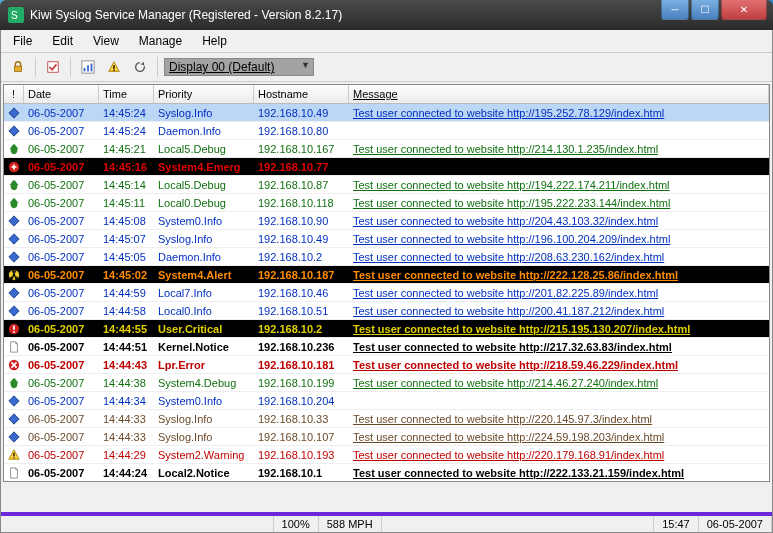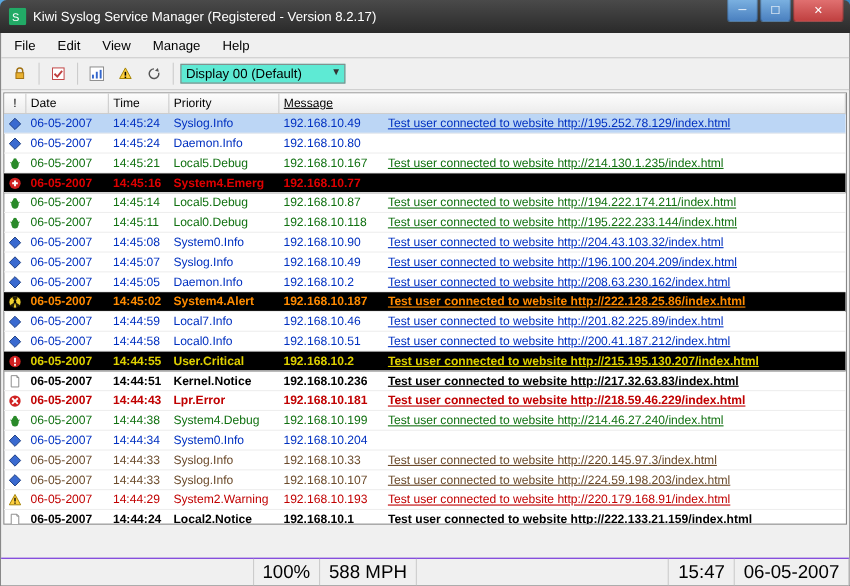--- a/index.html
+++ b/index.html
@@ -16,21 +16,21 @@
 .winbtn.close { background: linear-gradient(#e07070, #c04040); width: 46px; }
 
 .chrome { background: #f0f0f0; border: 1px solid #888; border-top: none; flex: 1; display: flex; flex-direction: column; min-height: 0; }
 
 .menubar { display: flex; gap: 4px; padding: 2px 4px; font-size: 12px; border-bottom: 1px solid #ccc; }
 .menubar span { padding: 2px 8px; cursor: default; }
 
 .toolbar { display: flex; align-items: center; gap: 4px; padding: 3px 6px; border-bottom: 1px solid #ccc; }
 .tbtn { width: 22px; height: 22px; display: flex; align-items: center; justify-content: center; border: 1px solid transparent; }
 .tsep { width: 1px; height: 20px; background: #ccc; margin: 0 2px; }
-.display-select { font-size: 12px; padding: 1px 18px 1px 4px; border: 1px solid #888; background: #5eead4; position: relative; min-width: 150px; }
+.display-select { font-size: 12px; padding: 1px 18px 1px 4px; border: 1px solid #888; background: #a3a3a3; position: relative; min-width: 150px; text-decoration: underline; }
 .display-select::after { content: "▼"; position: absolute; right: 3px; font-size: 9px; color: #333; }
 
 .grid-wrap { flex: 1; display: flex; flex-direction: column; background: #fff; border: 1px solid #888; margin: 2px; min-height: 0; }
 .grid-head { display: flex; background: linear-gradient(#fdfdfd, #ececec); border-bottom: 1px solid #bbb; font-size: 11px; font-weight: 400; }
 .grid-head .hc { padding: 3px 4px; border-right: 1px solid #ccc; overflow: hidden; white-space: nowrap; }
 .grid-body { flex: 1; overflow-y: scroll; overflow-x: hidden; }
 .grid-body::-webkit-scrollbar { width: 17px; }
 .grid-body::-webkit-scrollbar-track { background: #f0f0f0; border-left: 1px solid #ccc; }
 .grid-body::-webkit-scrollbar-thumb { background: linear-gradient(90deg, #dce6f2, #b8cde8); border: 1px solid #8aa8c8; border-radius: 2px; }
 .grid-body::-webkit-scrollbar-button { background: #e8e8e8; border: 1px solid #aaa; height: 17px; display: block; }
@@ -51,21 +51,21 @@
 .row.brown { color: #6b4a2a; }
 .row.emerg { background: #000; color: #e00000; font-weight: bold; }
 .row.alert { background: #000; color: #ff8c00; font-weight: bold; }
 .row.crit  { background: #000; color: #e0d000; font-weight: bold; }
 .row.bold  { font-weight: bold; color: #000; }
 .row.error { color: #c00000; font-weight: bold; }
 .row.red   { color: #c00000; }
 
 .ico { width: 14px; height: 14px; display: inline-block; }
 
-.statusbar { display: flex; font-size: 17px; border-top: 1px solid #6d28d9; background: #f0f0f0; margin-top: 28px; }
+.statusbar { display: flex; font-size: 11px; border-top: 4px solid #6d28d9; background: #f0f0f0; margin-top: 28px; }
 .statusbar .cell { padding: 2px 8px; border-right: 1px solid #ccc; }
 .statusbar .spacer { flex: 1; border-right: 1px solid #ccc; }
 </style>
 </head>
 <body>
 
 <div class="window">
 
   <div class="titlebar">
     <span class="app-icon">
@@ -131,20 +131,21 @@
       <div class="tsep"></div>
       <div class="display-select"><span>Display 00 (Default)</span></div>
     </div>
 
     <div class="grid-wrap">
       <div class="grid-head">
         <div class="hc c-icon">!</div>
         <div class="hc c-date">Date</div>
         <div class="hc c-time">Time</div>
         <div class="hc c-pri">Priority</div>
+        <div class="hc c-host">Hostname</div>
         <div class="hc c-msg">Message</div>
       </div>
       <div class="grid-body" id="grid-body">
           <div class="row sel blue">
             <div class="c c-icon">
               <svg class="ico" viewBox="0 0 14 14">
                 <path d="M7 1l6 6-6 6-6-6z" fill="#3a6ad0" stroke="#1a3a80"></path>
               </svg>
             </div>
             <div class="c c-date">06-05-2007</div>

